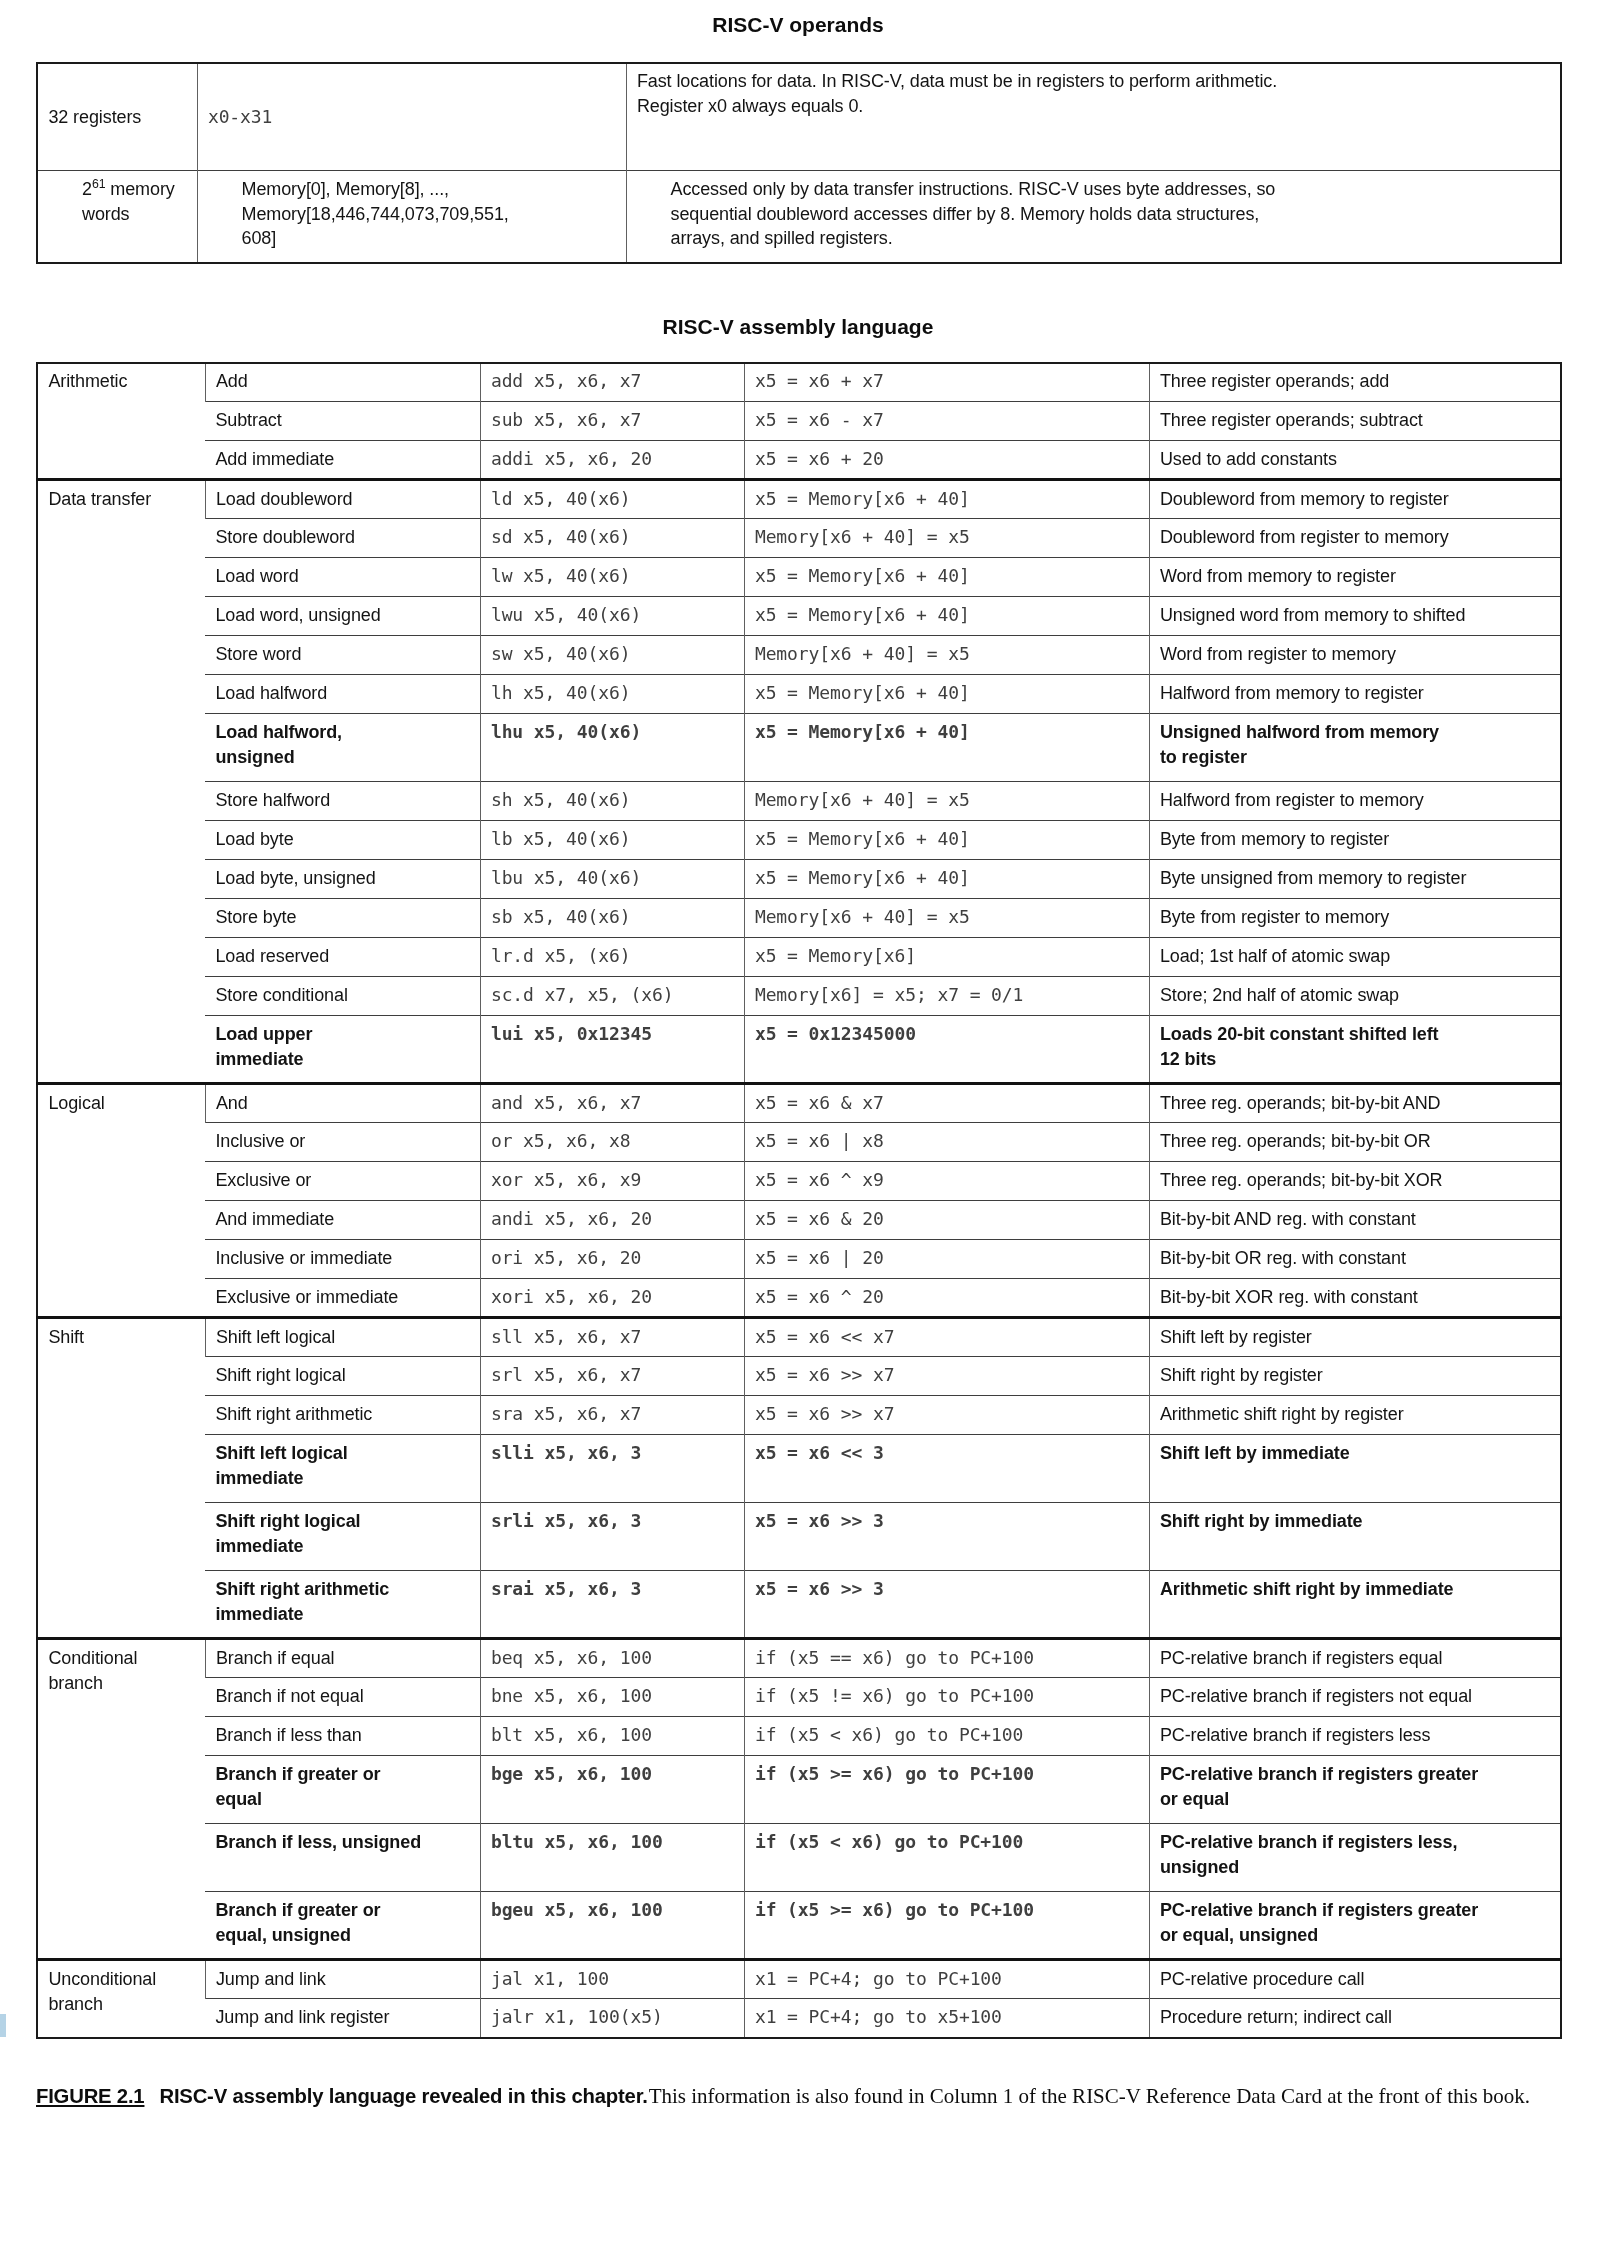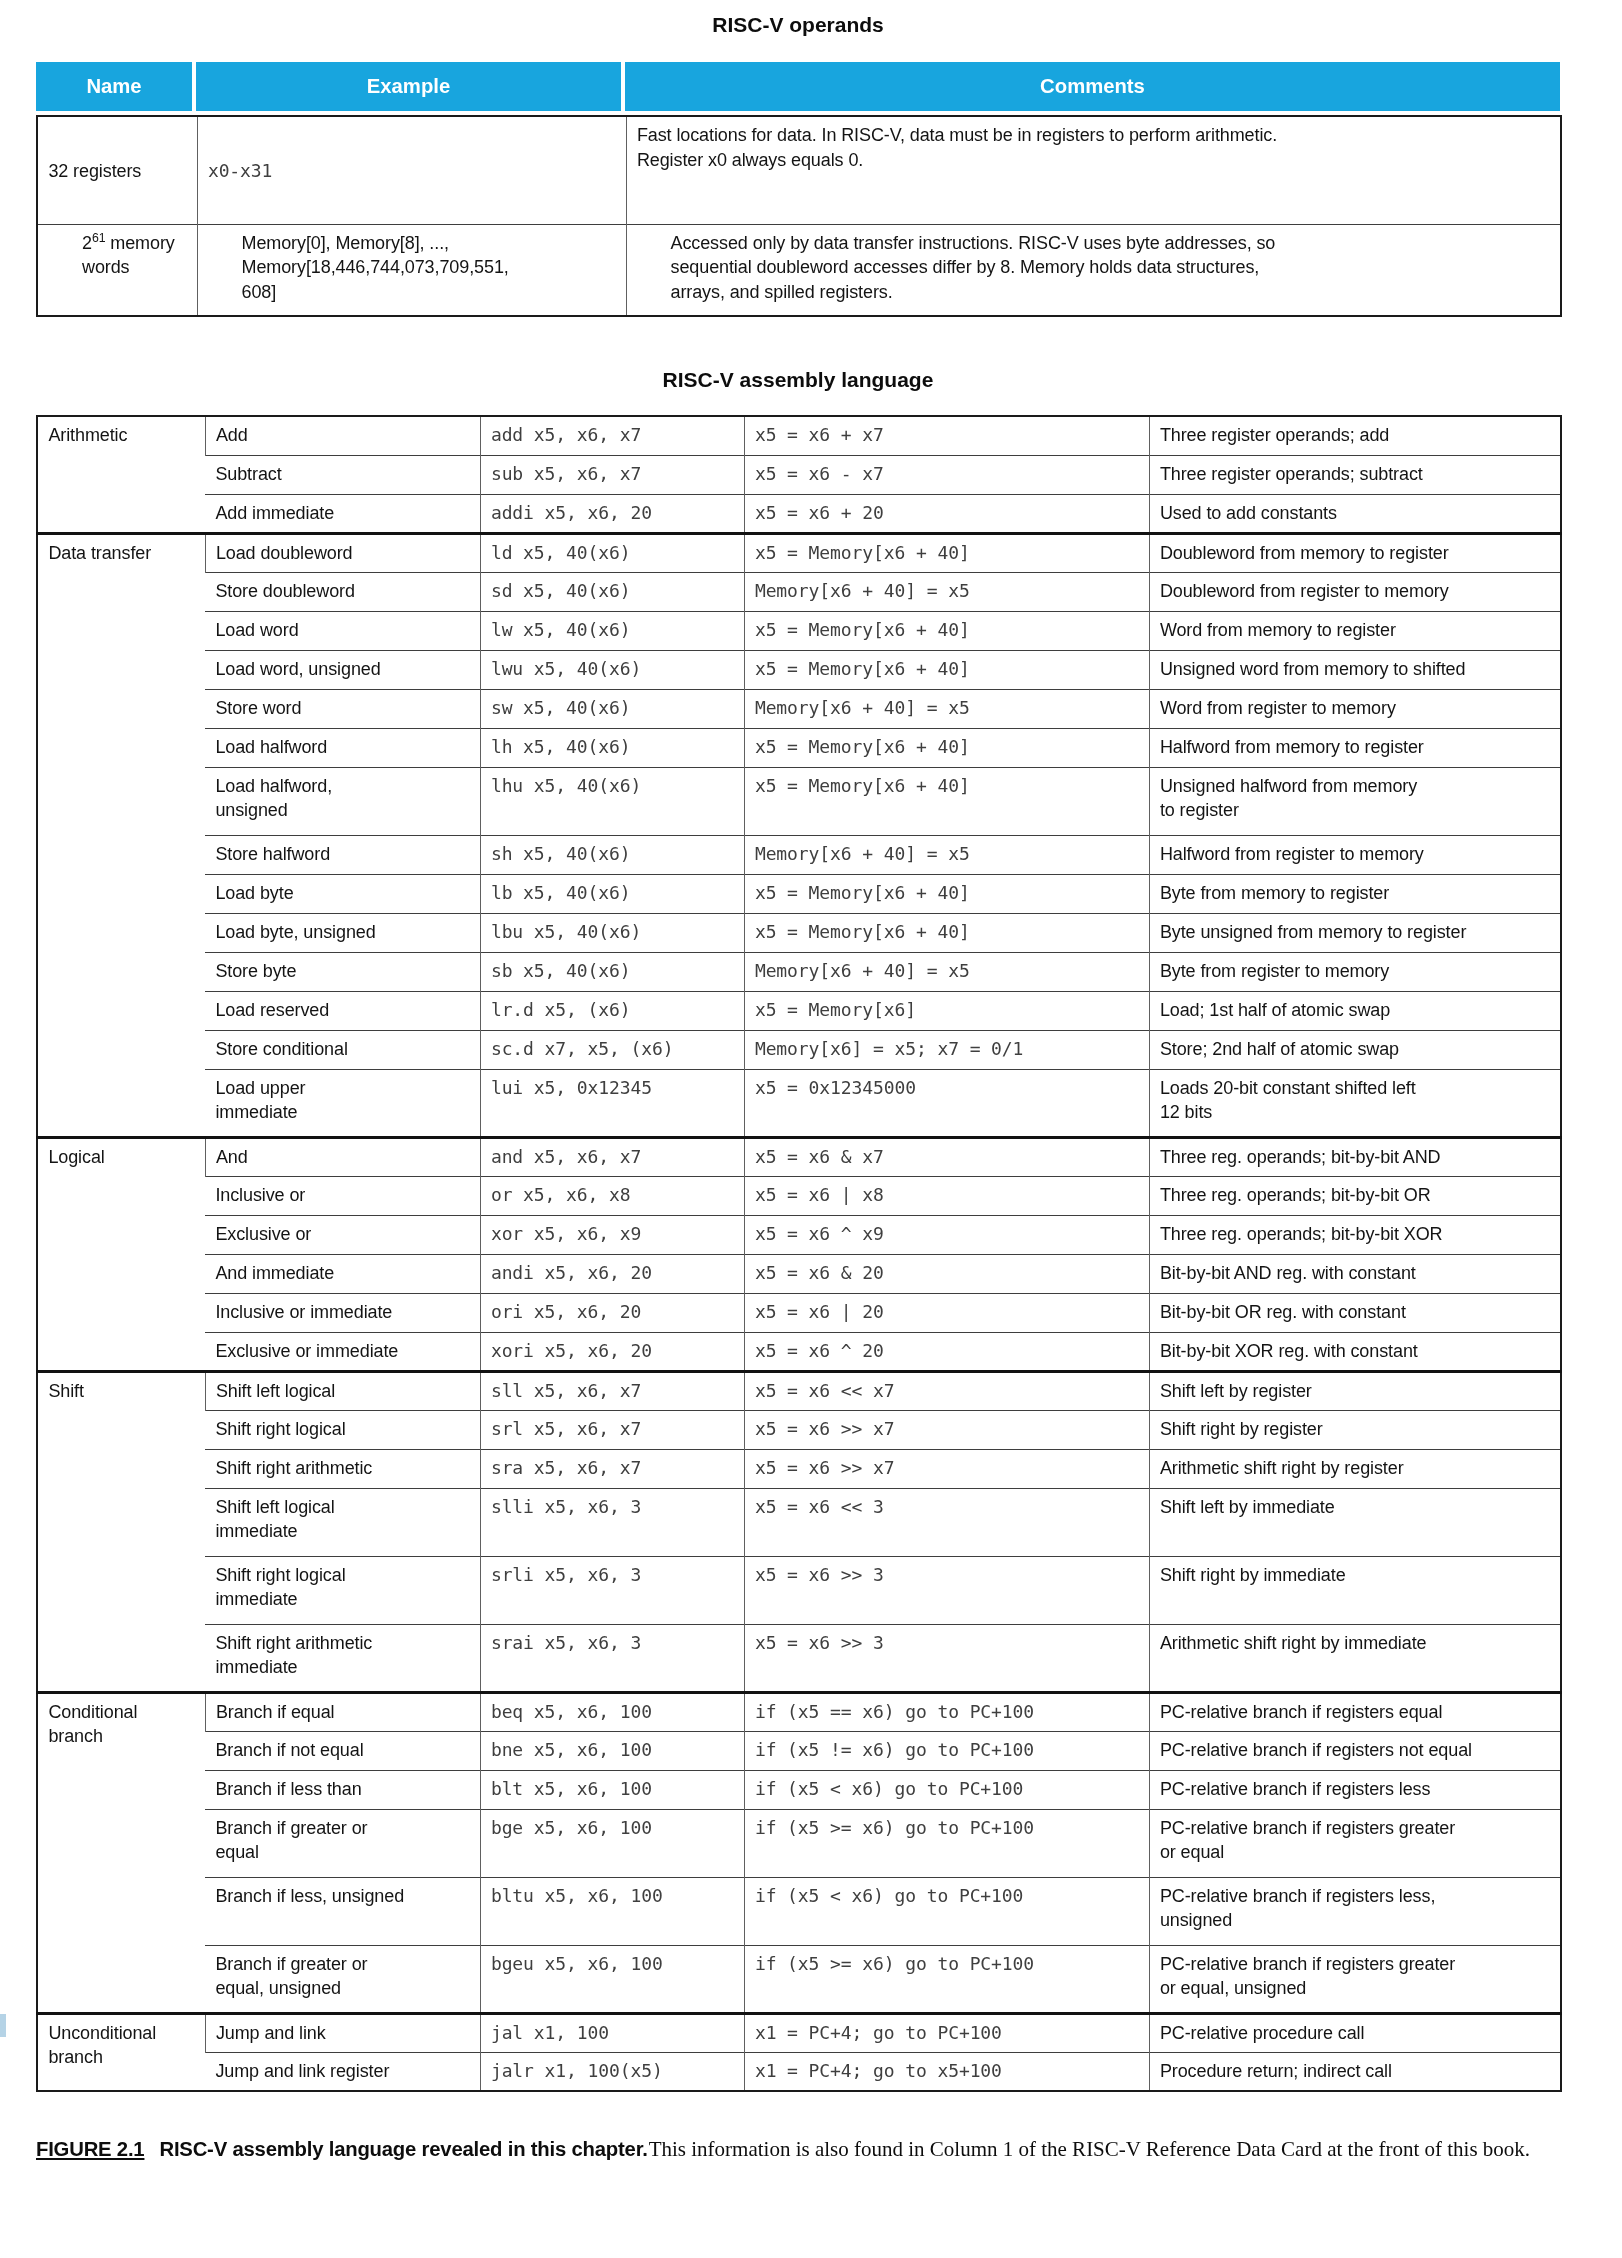--- a/index.html
+++ b/index.html
@@ -28,21 +28,21 @@
   table.bodytbl td {
     border-top: 1.9px solid #3e3e3e; border-left: 1.4px solid #606060;
     padding: 5.7px 9.5px 4.7px 10.4px; vertical-align: top;
     font-size: 18px; line-height: 24.6px; letter-spacing: -0.1px;
     white-space: pre-line; height: 39px; background: #fff;
   }
   table.bodytbl tr:first-child td { border-top: none; }
   table.bodytbl td:first-child { border-left: none; }
   table.bodytbl tr.group-first td { border-top: 3.8px solid #121212; }
   table.bodytbl tr.group-first.very-first td { border-top: none; }
-  table.bodytbl tr.row-tall td { height: 68px; }
+  table.bodytbl tr.row-tall td { height: 68px; font-weight: bold; }
 
   .mono {
     font-family: "DejaVu Sans Mono", monospace;
     font-size: 17.5px; color: var(--code-text, #3f3f3f); letter-spacing: -0.6px;
   }
   td.c-cat { vertical-align: middle; padding-left: 6.6px; padding-right: 3.8px; }
 
   
   table.op tr:nth-child(1) td { height: 108px; }
   table.op tr:nth-child(2) td { height: 92px; padding-left: 44px; }
@@ -63,34 +63,20 @@
 </head>
 <body>
 
 <div class="page">
   <div class="edge-artifact"></div>
   <div class="content">
 
     <div class="fig-title first">RISC-V operands</div>
 
     <div>
-      <table class="hdr">
-        <colgroup>
-            <col style="width:160px">
-            <col style="width:429px">
-            <col style="width:935px">
-          </colgroup>
-        <tbody>
-            <tr>
-          <td>Name</td>
-          <td>Example</td>
-          <td>Comments</td>
-        </tr>
-      </tbody>
-        </table>
       <table class="bodytbl op">
         <colgroup>
             <col style="width:160px">
             <col style="width:429px">
             <col style="width:935px">
           </colgroup>
         <tbody id="operands-tbody">
             <tr>
               <td class="c-name"><span>32 registers</span></td>
               <td class="c-example mono"><span>x0-x31</span></td>

